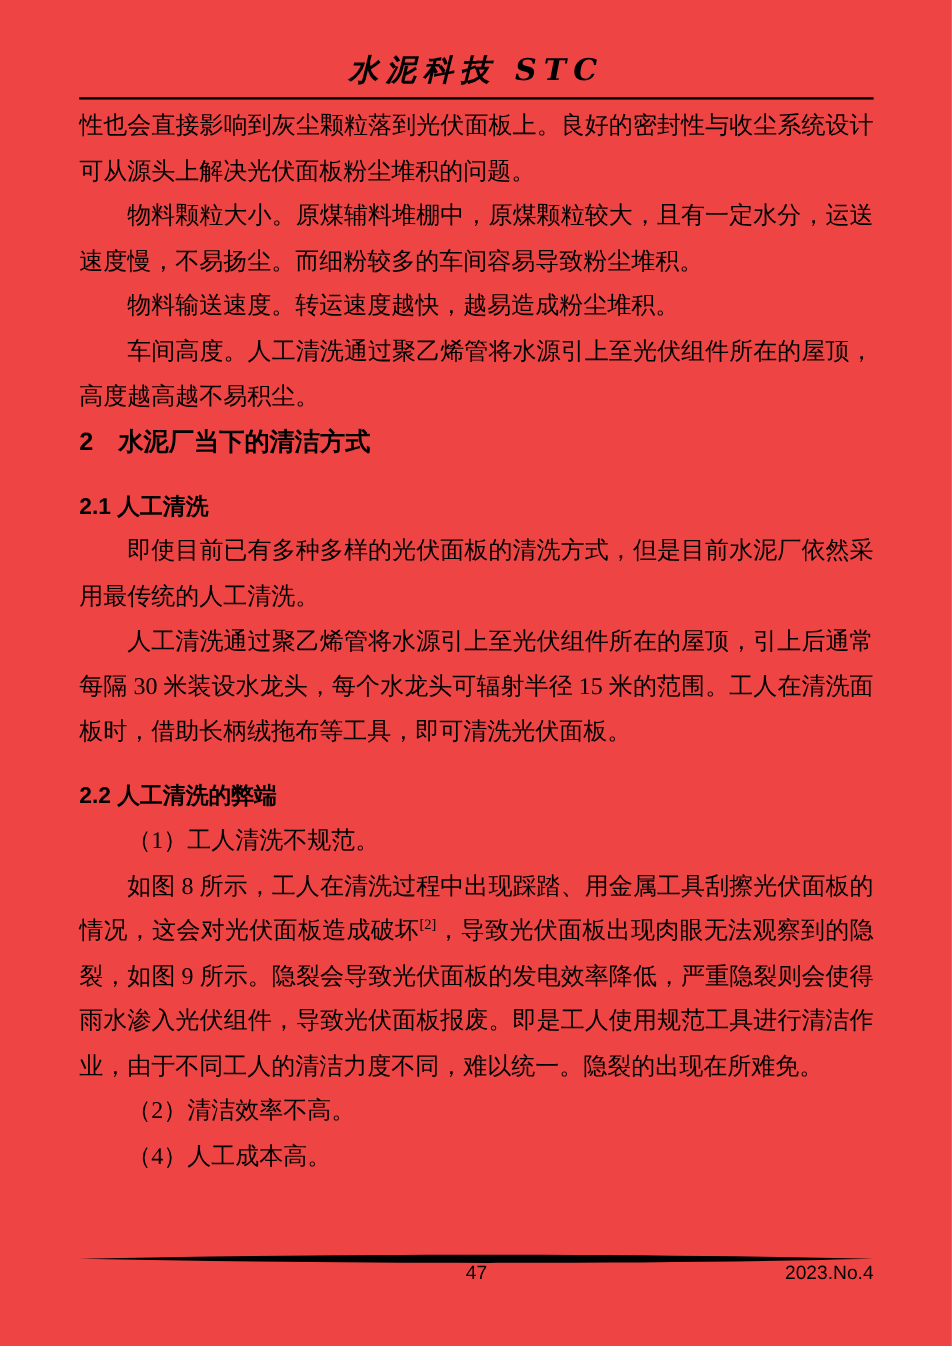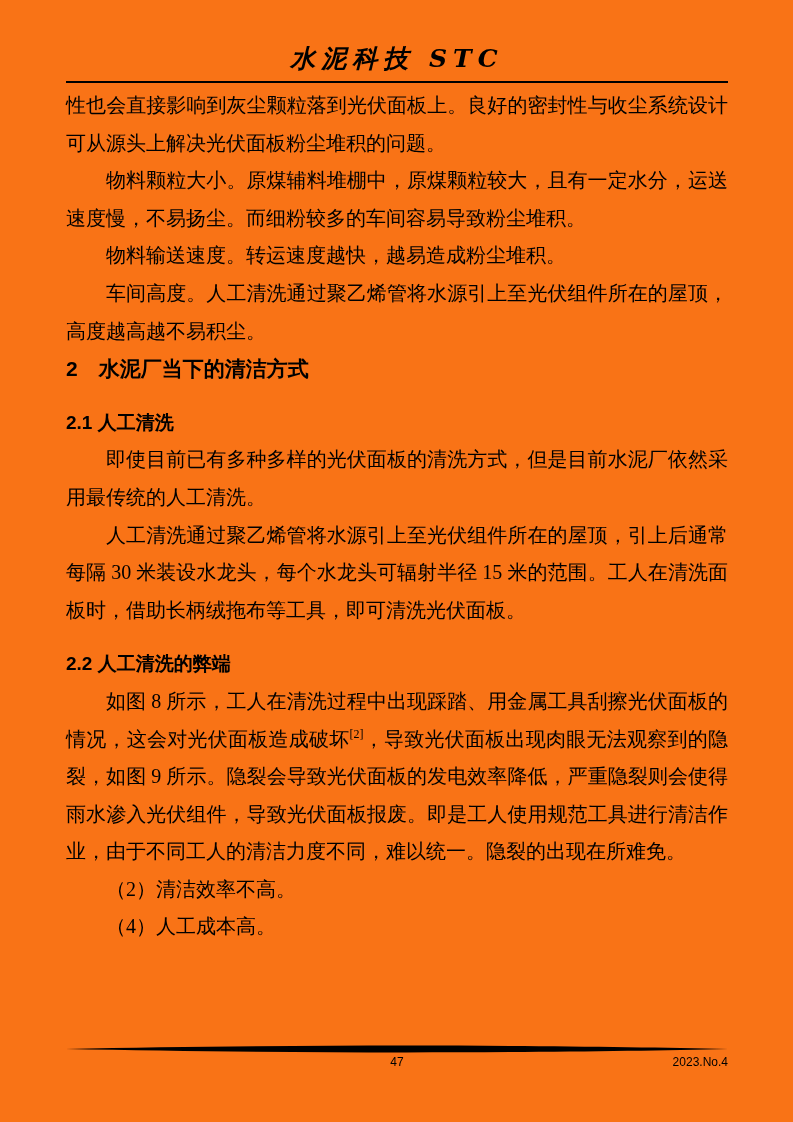--- a/index.html
+++ b/index.html
@@ -2,21 +2,21 @@
 <html><head>
 <meta charset="utf-8">
 <style>
   * { margin: 0; padding: 0; box-sizing: border-box; }
   html, body { background: #9c9c9c; }
   .page {
     position: relative;
     width: 793px;
     height: 1122px;
     margin: 0 auto;
-    background: #f97316;
+    background: #ef4444;
     color: #000;
     font-family: "Liberation Serif", "DejaVu Serif", serif;
     overflow: hidden;
   }
   .content {
     position: absolute;
     left: 66px;
     top: 44px;
     width: 662px;
   }
@@ -69,21 +69,21 @@
     position: absolute;
     left: 66px;
     width: 662px;
     top: 1044px;
   }
   .footer-rule-svg { display: block; width: 662px; height: 10px; }
   .footer-text-row {
     position: relative;
     height: 18px;
     font-family: "Liberation Sans", "DejaVu Sans", sans-serif;
-    font-size: 12px;
+    font-size: 16px;
     line-height: 16px;
   }
   .page-number {
     position: absolute;
     left: 0; right: 0;
     text-align: center;
   }
   .issue-label {
     position: absolute;
     right: 0;
@@ -102,20 +102,21 @@
     <div class="doc-body">
         <p class="para no-indent">性也会直接影响到灰尘颗粒落到光伏面板上。良好的密封性与收尘系统设计可从源头上解决光伏面板粉尘堆积的问题。</p>
         <p class="para">物料颗粒大小。原煤辅料堆棚中，原煤颗粒较大，且有一定水分，运送速度慢，不易扬尘。而细粉较多的车间容易导致粉尘堆积。</p>
         <p class="para">物料输送速度。转运速度越快，越易造成粉尘堆积。</p>
         <p class="para">车间高度。人工清洗通过聚乙烯管将水源引上至光伏组件所在的屋顶，高度越高越不易积尘。</p>
         <h2 class="heading-1">2　水泥厂当下的清洁方式</h2>
         <h3 class="heading-2">2.1 人工清洗</h3>
         <p class="para">即使目前已有多种多样的光伏面板的清洗方式，但是目前水泥厂依然采用最传统的人工清洗。</p>
         <p class="para">人工清洗通过聚乙烯管将水源引上至光伏组件所在的屋顶，引上后通常每隔 30 米装设水龙头，每个水龙头可辐射半径 15 米的范围。工人在清洗面板时，借助长柄绒拖布等工具，即可清洗光伏面板。</p>
         <h3 class="heading-2">2.2 人工清洗的弊端</h3>
+        <p class="para">（1）工人清洗不规范。</p>
         <p class="para">如图 8 所示，工人在清洗过程中出现踩踏、用金属工具刮擦光伏面板的情况，这会对光伏面板造成破坏<sup class="cite">[2]</sup>，导致光伏面板出现肉眼无法观察到的隐裂，如图 9 所示。隐裂会导致光伏面板的发电效率降低，严重隐裂则会使得雨水渗入光伏组件，导致光伏面板报废。即是工人使用规范工具进行清洁作业，由于不同工人的清洁力度不同，难以统一。隐裂的出现在所难免。</p>
         <p class="para">（2）清洁效率不高。</p>
         <p class="para">（4）人工成本高。</p>
       </div>
   </div>
 
   <div class="footer">
     <svg class="footer-rule-svg" viewBox="0 0 662 10" preserveAspectRatio="none" xmlns="http://www.w3.org/2000/svg">
       <path d="M0,5 C110,2.8 230,1.6 340,1.6 C460,1.6 580,3 662,5 C580,7 460,8.4 340,8.4 C230,8.4 110,7.2 0,5 Z" fill="#000"></path>
     </svg>

